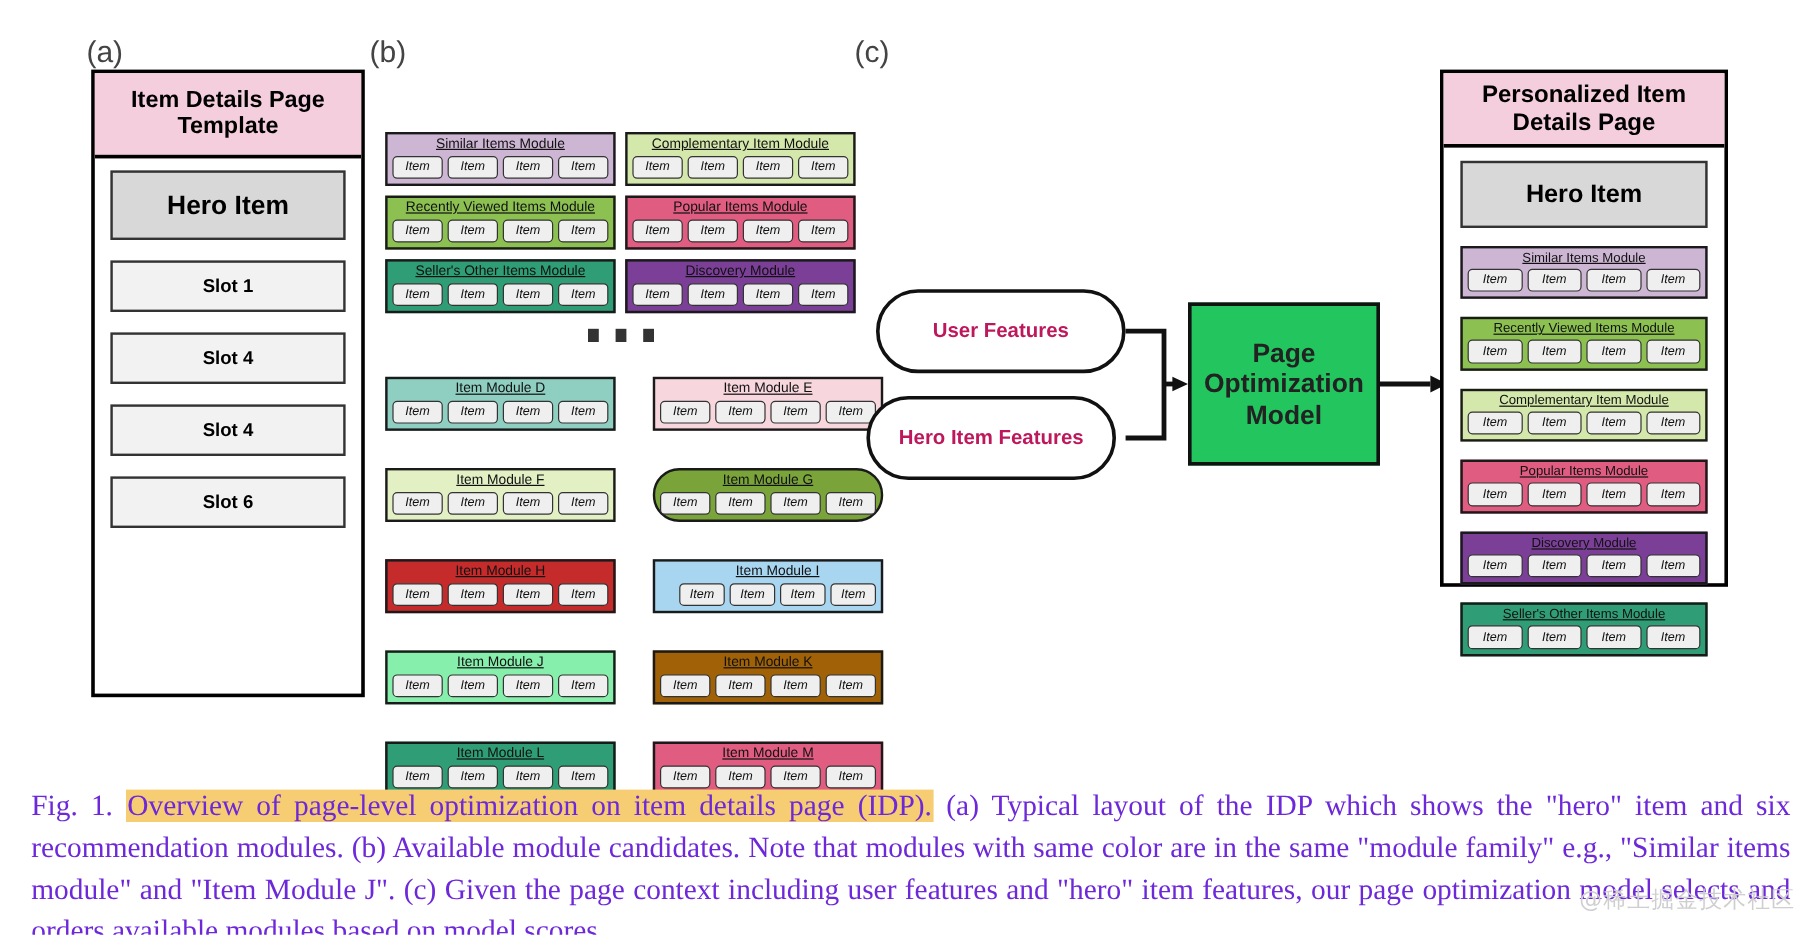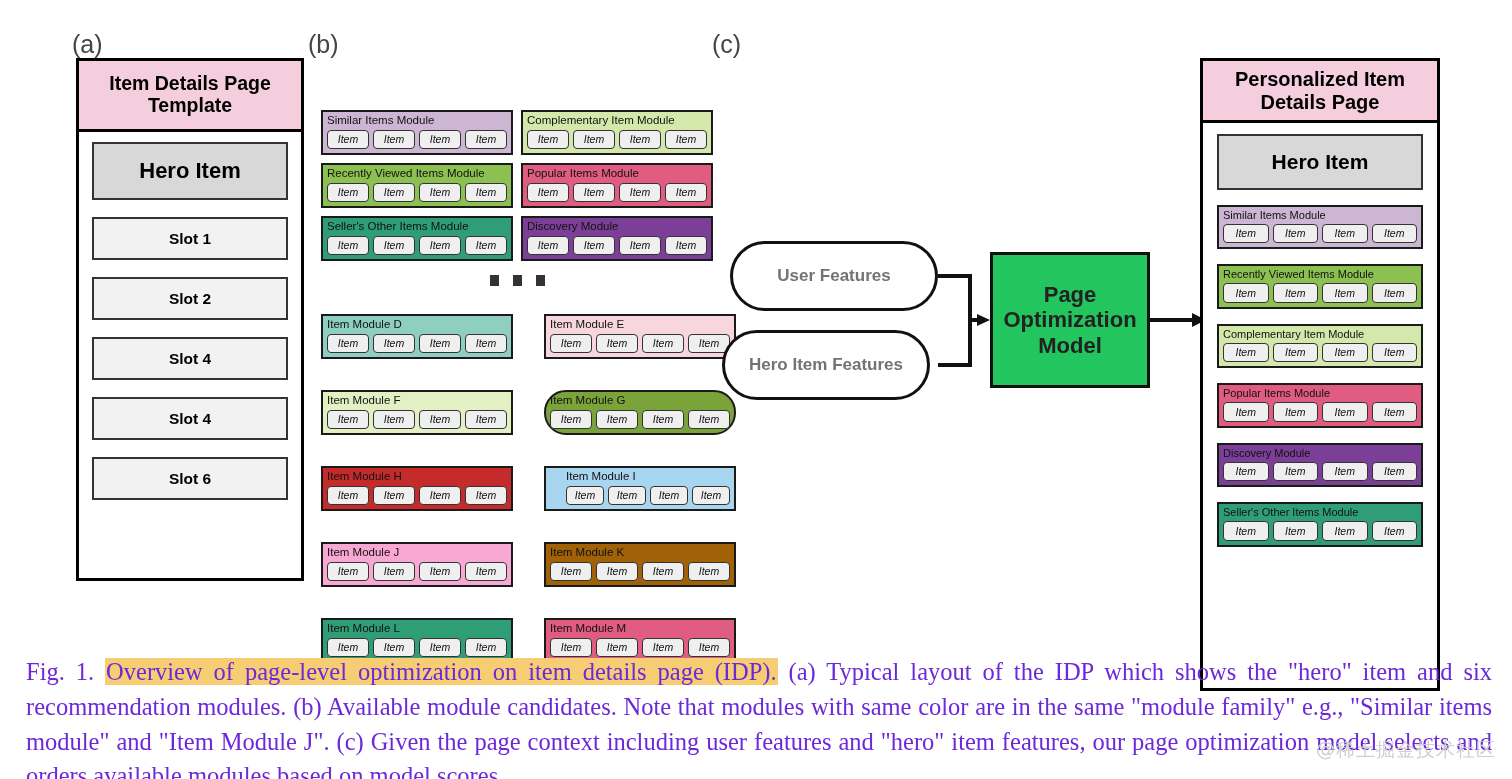--- a/index.html
+++ b/index.html
@@ -38,52 +38,52 @@
   
   #panel-b{position:absolute;left:321px;top:110px;width:392px;height:433px;}
   .mod-grid{position:absolute;left:0;width:392px;display:grid;grid-template-columns:192px 192px;column-gap:8px;row-gap:8px;}
   #grid-top{top:0;}
   #grid-bottom{top:204px;gap:31px;}
   .module{
     border:2.5px solid #1a1a1a;box-sizing:border-box;
     padding:2px 4px 4px 4px;
   }
   .module .mtitle{
-    font-size:11.5px;color:#111;line-height:1.18;
-    white-space:nowrap;overflow:hidden;
+    text-align:center;font-size:11.5px;color:#111;line-height:1.18;
+    white-space:nowrap;overflow:hidden;text-decoration:underline;
   }
   .items{display:flex;gap:4px;margin-top:2px;}
   .item{
     flex:1;background:#efefef;border:1.6px solid #333;border-radius:4px;
     text-align:center;font-size:10.5px;font-style:italic;color:#111;
     padding:2.5px 0 3px 0;box-sizing:border-box;
   }
   .dots{position:absolute;left:0;top:160px;width:392px;text-align:center;
         font-size:19px;letter-spacing:13px;color:#333;font-weight:bold;line-height:1;}
   .dot{display:inline-block;width:9px;height:11px;background:#333;margin:0 7px;vertical-align:middle;}
 
   
   #panel-c{position:absolute;left:722px;top:236px;width:470px;height:170px;}
   .pill{
     position:absolute;border:3.5px solid #111;border-radius:70px;background:#fff;
     display:flex;align-items:center;justify-content:center;
-    font-weight:bold;font-size:17px;color:#737373;box-sizing:border-box;
+    font-weight:bold;font-size:17px;color:#be185d;box-sizing:border-box;
   }
   #pill-user{left:8px;top:5px;width:208px;height:70px;}
   #pill-hero{left:0;top:94px;width:208px;height:70px;}
   .modelbox{
     position:absolute;left:268px;top:16px;width:160px;height:136px;
     border:3px solid #111;background:#22c55e;box-sizing:border-box;
     display:flex;align-items:center;justify-content:center;text-align:center;
     font-weight:bold;font-size:22px;line-height:1.16;color:#222;
   }
   .flowsvg{position:absolute;left:0;top:0;width:470px;height:170px;overflow:visible;}
 
   
-  #card-p{left:1200px;top:58px;width:240px;height:633px;}
+  #card-p{left:1200px;top:58px;width:240px;height:431px;}
   #card-p .card-head{height:62px;font-size:20px;padding:0 6px;}
   #card-p .inner{padding:11px 14px 0 14px;box-sizing:border-box;}
   #card-p .hero{height:56px;font-size:21px;}
   #card-p .module{margin-top:15px;}
   #card-p .module .mtitle{font-size:11px;}
   #card-p .item{font-size:10.5px;}
 
   
   .caption{
     position:absolute;left:26px;top:655px;width:1466px;
@@ -104,21 +104,20 @@
 
   <div class="plabel" style="left:72px;top:30px;">(a)</div>
   <div class="plabel" style="left:308px;top:30px;">(b)</div>
   <div class="plabel" style="left:712px;top:30px;">(c)</div>
 
   <div class="card" id="card-a">
     <div class="card-head">Item Details Page Template</div>
     <div class="slot-wrap">
       <div class="hero">Hero Item</div>
       <div class="slot">Slot 1</div>
-      <div class="slot">Slot 2</div>
       <div class="slot">Slot 4</div>
       <div class="slot">Slot 4</div>
       <div class="slot">Slot 6</div>
     </div>
   </div>
 
   <div id="panel-b">
     <div class="mod-grid" id="grid-top">
         <div class="module" style="background: rgb(205, 182, 212);">
           <div class="mtitle">Similar Items Module</div>
@@ -226,21 +225,21 @@
         </div>
         <div class="module" style="background: rgb(168, 213, 240); padding-left: 20px;">
           <div class="mtitle">Item Module I</div>
           <div class="items">
             <div class="item">Item</div>
             <div class="item">Item</div>
             <div class="item">Item</div>
             <div class="item">Item</div>
           </div>
         </div>
-        <div class="module" style="background: #f9a8d4;">
+        <div class="module" style="background: #86efac;">
           <div class="mtitle">Item Module J</div>
           <div class="items">
             <div class="item">Item</div>
             <div class="item">Item</div>
             <div class="item">Item</div>
             <div class="item">Item</div>
           </div>
         </div>
         <div class="module" style="background: #a16207;">
           <div class="mtitle">Item Module K</div>

